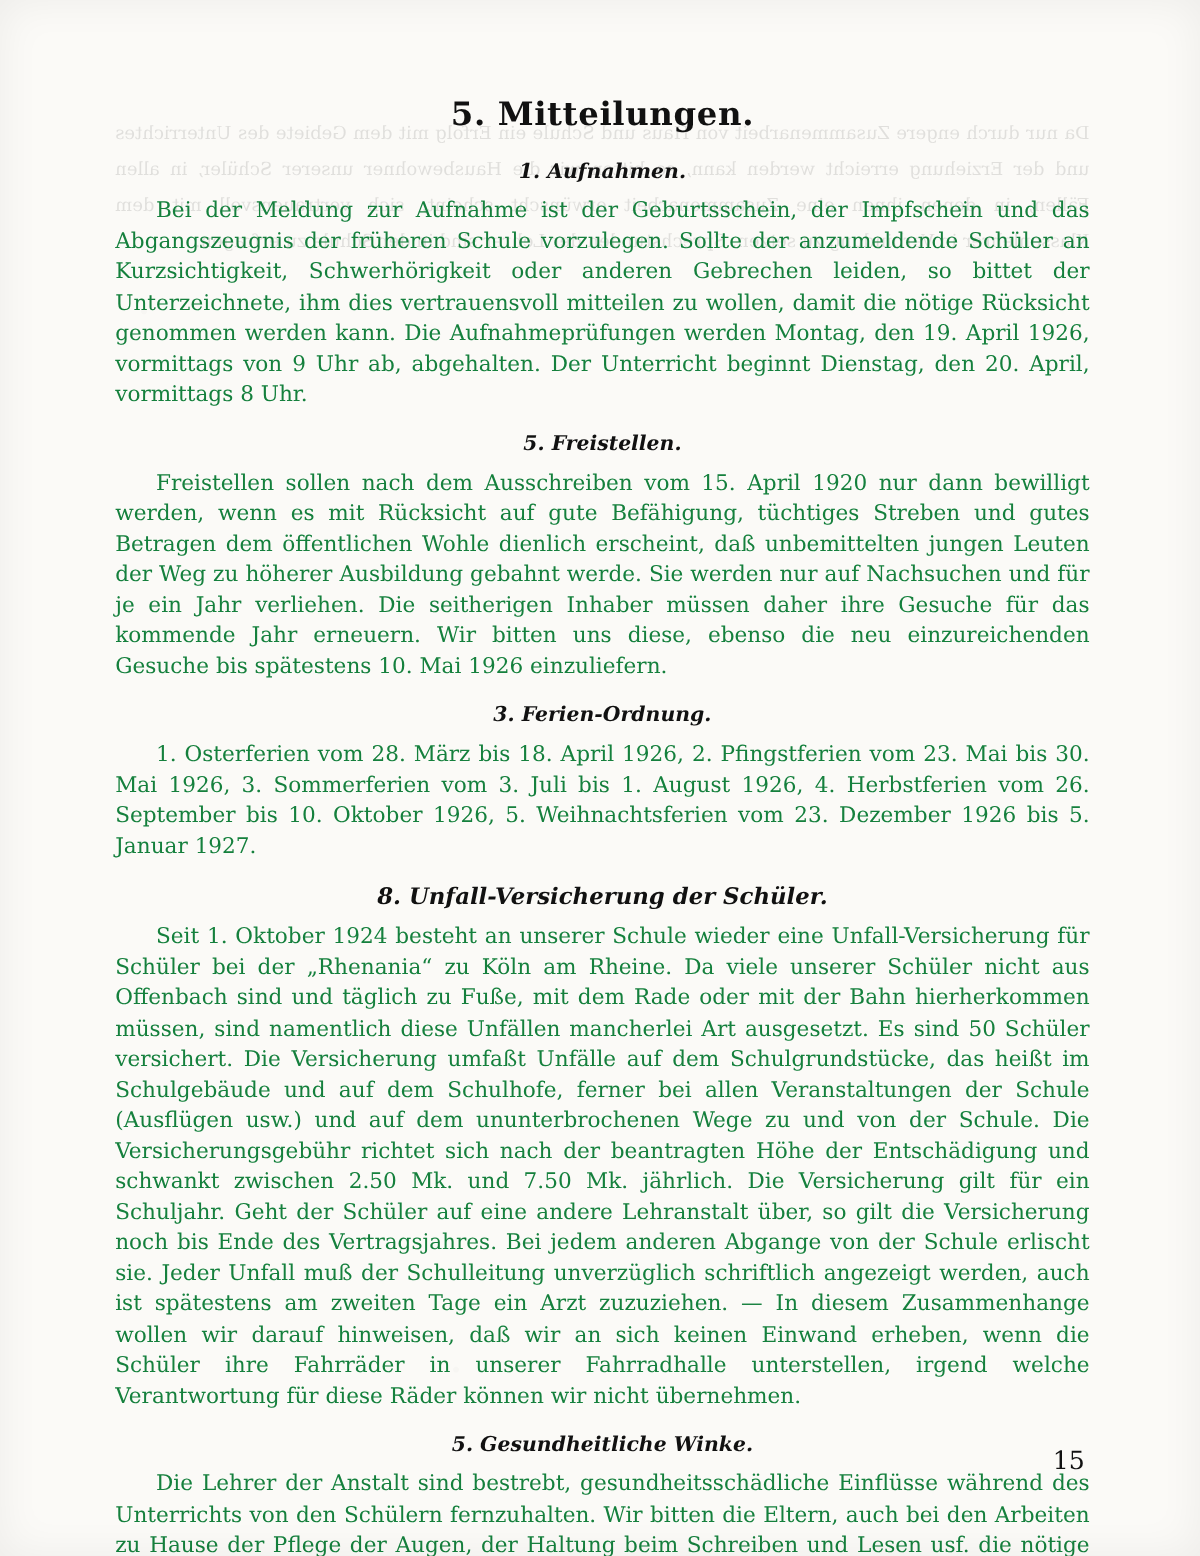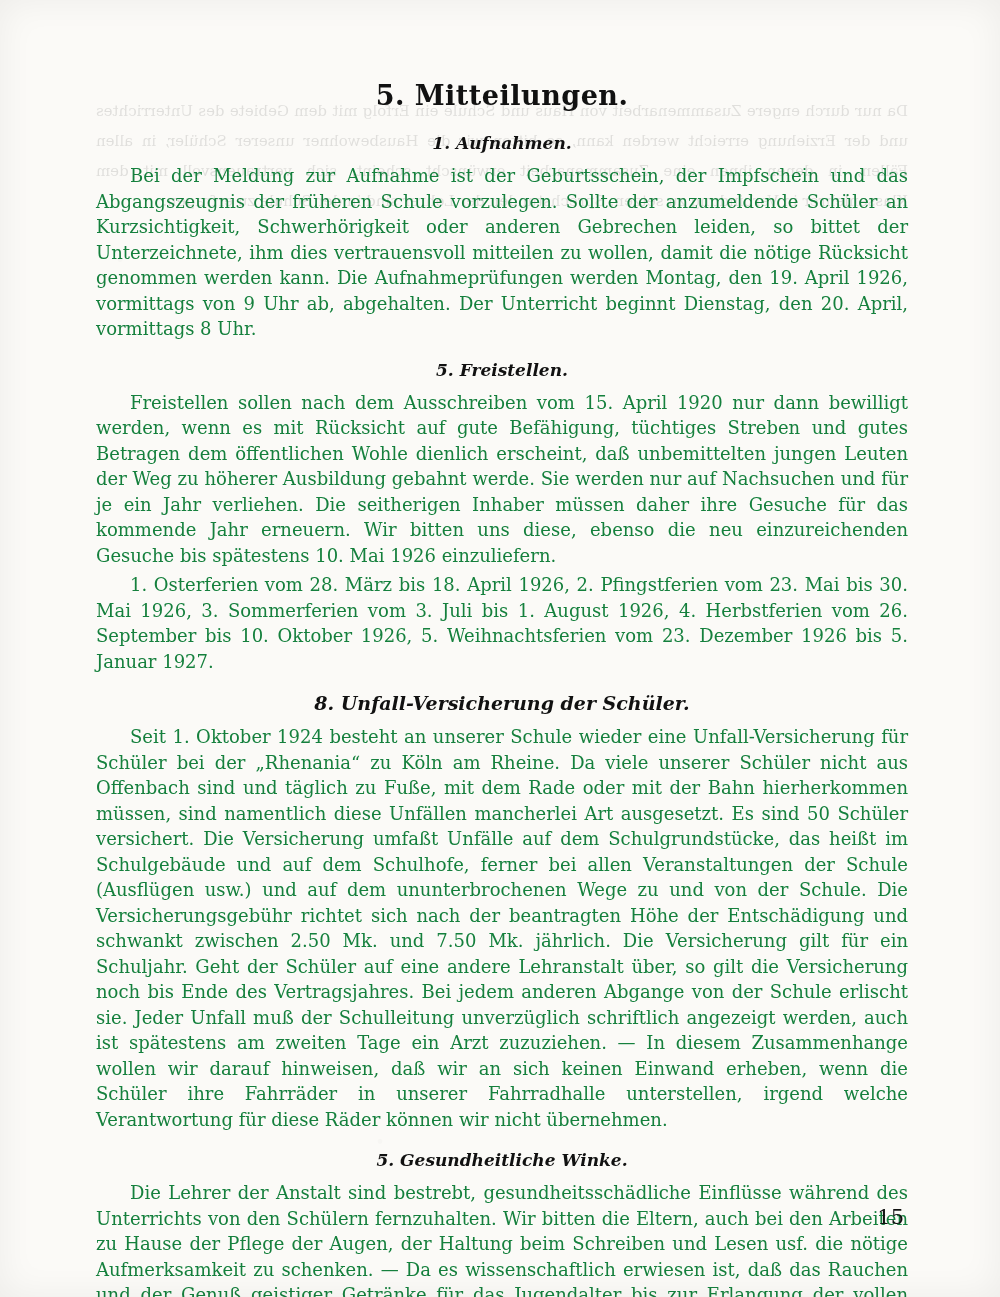--- a/index.html
+++ b/index.html
@@ -106,20 +106,21 @@
   <div class="content">
 
     <h1 class="doc-title">5. Mitteilungen.</h1>
 
     <h2 class="sec-title">1. Aufnahmen.</h2>
     <p class="para">Bei der Meldung zur Aufnahme ist der Geburtsschein, der Impfschein und das Abgangszeugnis der früheren Schule vorzulegen. Sollte der anzumeldende Schüler an Kurzsichtigkeit, Schwerhörigkeit oder anderen Gebrechen leiden, so bittet der Unterzeichnete, ihm dies vertrauensvoll mitteilen zu wollen, damit die nötige Rücksicht genommen werden kann. Die Aufnahmeprüfungen werden Montag, den 19. April 1926, vormittags von 9 Uhr ab, abgehalten. Der Unterricht beginnt Dienstag, den 20. April, vormittags 8 Uhr.</p>
 
     <h2 class="sec-title">5. Freistellen.</h2>
     <p class="para">Freistellen sollen nach dem Ausschreiben vom 15. April 1920 nur dann bewilligt werden, wenn es mit Rücksicht auf gute Befähigung, tüchtiges Streben und gutes Betragen dem öffentlichen Wohle dienlich erscheint, daß unbemittelten jungen Leuten der Weg zu höherer Ausbildung gebahnt werde. Sie werden nur auf Nachsuchen und für je ein Jahr verliehen. Die seitherigen Inhaber müssen daher ihre Gesuche für das kommende Jahr erneuern. Wir bitten uns diese, ebenso die neu einzureichenden Gesuche bis spätestens 10. Mai 1926 einzuliefern.</p>
 
+    <h2 class="sec-title">3. Ferien-Ordnung.</h2>
     <p class="para">1. Osterferien vom 28. März bis 18. April 1926, 2. Pfingstferien vom 23. Mai bis 30. Mai 1926, 3. Sommerferien vom 3. Juli bis 1. August 1926, 4. Herbstferien vom 26. September bis 10. Oktober 1926, 5. Weihnachtsferien vom 23. Dezember 1926 bis 5. Januar 1927.</p>
 
     <h2 class="sec-title big">8. Unfall-Versicherung der Schüler.</h2>
     <p class="para">Seit 1. Oktober 1924 besteht an unserer Schule wieder eine Unfall-Versicherung für Schüler bei der „Rhenania“ zu Köln am Rheine. Da viele unserer Schüler nicht aus Offenbach sind und täglich zu Fuße, mit dem Rade oder mit der Bahn hierherkommen müssen, sind namentlich diese Unfällen mancherlei Art ausgesetzt. Es sind 50 Schüler versichert. Die Versicherung umfaßt Unfälle auf dem Schulgrundstücke, das heißt im Schulgebäude und auf dem Schulhofe, ferner bei allen Veranstaltungen der Schule (Ausflügen usw.) und auf dem ununterbrochenen Wege zu und von der Schule. Die Versicherungsgebühr richtet sich nach der beantragten Höhe der Entschädigung und schwankt zwischen 2.50 Mk. und 7.50 Mk. jährlich. Die Versicherung gilt für ein Schuljahr. Geht der Schüler auf eine andere Lehranstalt über, so gilt die Versicherung noch bis Ende des Vertragsjahres. Bei jedem anderen Abgange von der Schule erlischt sie. Jeder Unfall muß der Schulleitung unverzüglich schriftlich angezeigt werden, auch ist spätestens am zweiten Tage ein Arzt zuzuziehen. — In diesem Zusammenhange wollen wir darauf hinweisen, daß wir an sich keinen Einwand erheben, wenn die Schüler ihre Fahrräder in unserer Fahrradhalle unterstellen, irgend welche Verantwortung für diese Räder können wir nicht übernehmen.</p>
 
     <h2 class="sec-title">5. Gesundheitliche Winke.</h2>
     <p class="para">Die Lehrer der Anstalt sind bestrebt, gesundheitsschädliche Einflüsse während des Unterrichts von den Schülern fernzuhalten. Wir bitten die Eltern, auch bei den Arbeiten zu Hause der Pflege der Augen, der Haltung beim Schreiben und Lesen usf. die nötige Aufmerksamkeit zu schenken. — Da es wissenschaftlich erwiesen ist, daß das Rauchen und der Genuß geistiger Getränke für das Jugendalter bis zur Erlangung der vollen körperlichen Reife in besonderem Grade nachteilig und gefährlich wirken und außerdem eine ernste Erschwerung jeder unterrichtlichen und erzieherischen Tätigkeit bedeuten, bitten wir das Elternhaus, auch in dieser Hinsicht die Arbeit der Schule zu unterstützen. Wir machen nachdrücklich darauf aufmerksam, daß den Schülern die Teilnahme an Schülerverbindungen oder ähnlichen Vereinen in jeder Form verboten ist. Das gleiche gilt von der Teilnahme an Kneipereien jeder Art.</p>
 
   </div>
 

